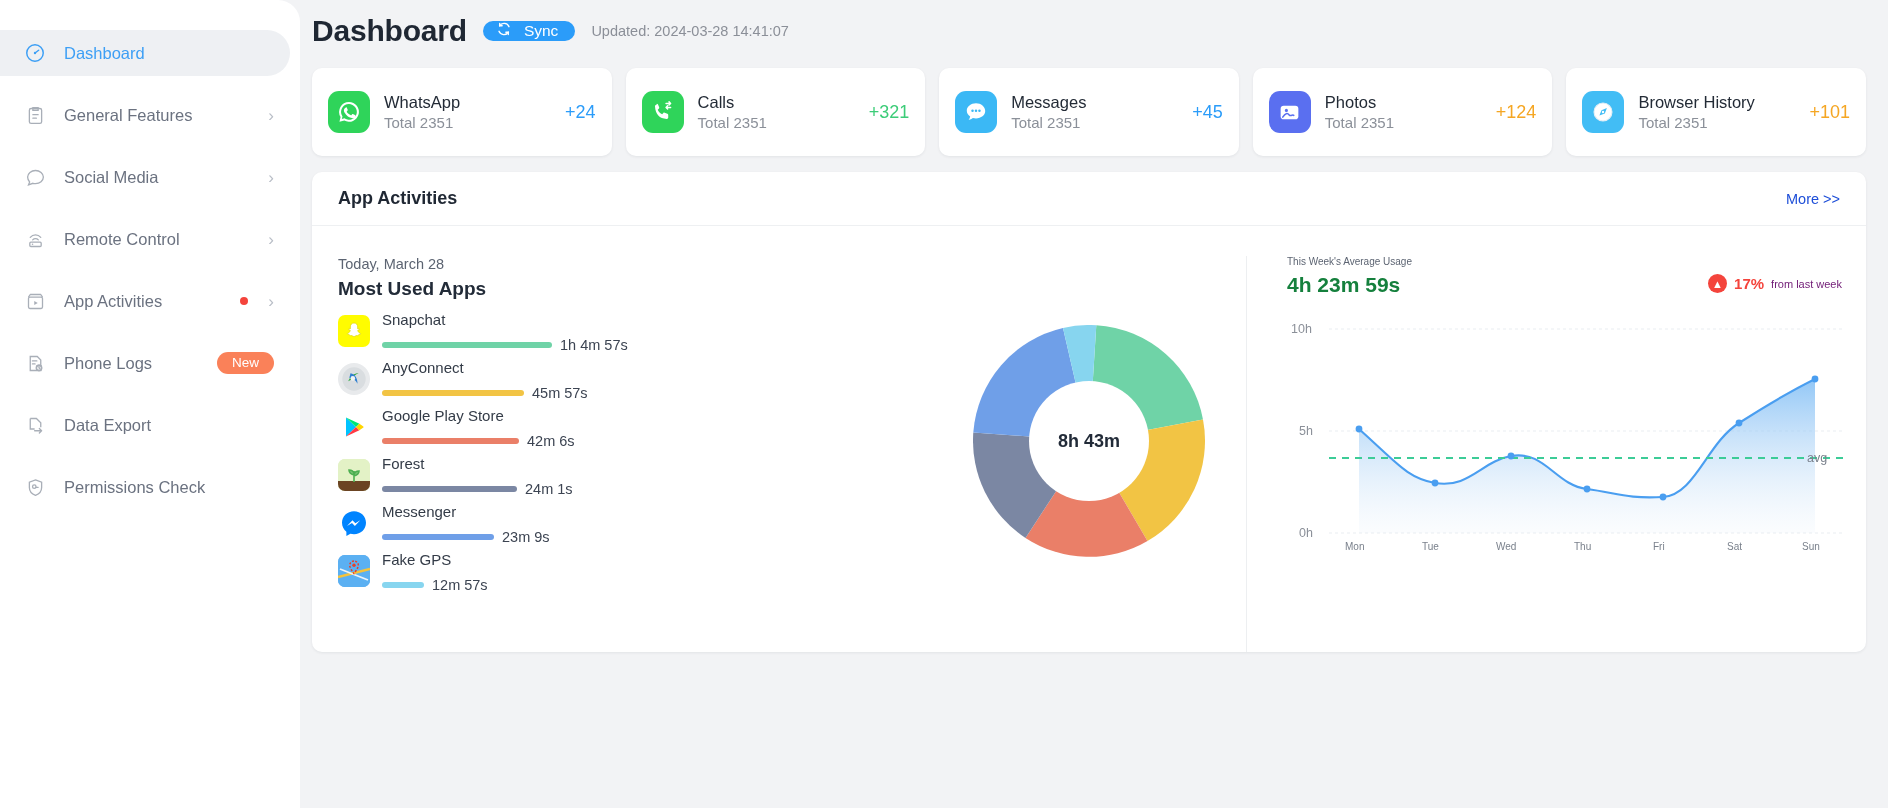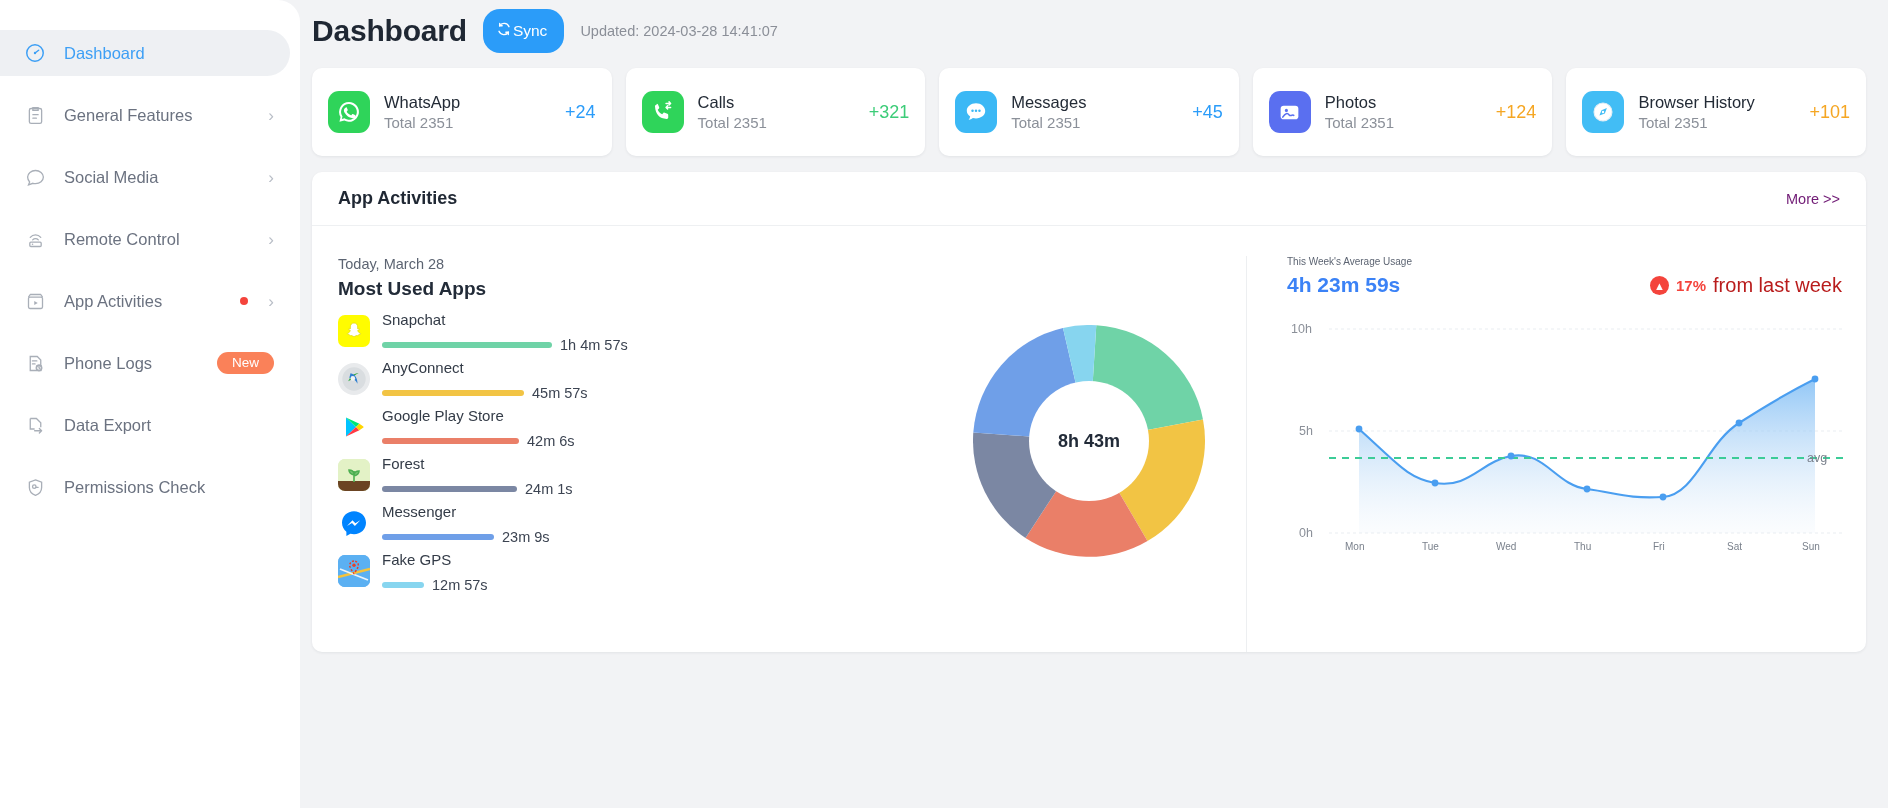--- a/index.html
+++ b/index.html
@@ -61,22 +61,22 @@
     margin-left: auto;
   }
 
   
   .main { flex: 1; position: relative; padding: 0 22px 0 12px; }
 
   .topbar { display: flex; align-items: center; height: 62px; padding-left: 0; gap: 16px; }
   .page-title { font-size: 30px; font-weight: 700; color: #1f2733; letter-spacing: -0.2px; }
   .sync-btn {
     background: #2b9cf9; color: #fff; border: none; border-radius: 17px;
-    height: 44px; padding: 0 17px 0 13px;
-    display: inline-flex; align-items: center; gap: 1px;
+    height: 20px; padding: 0 17px 0 13px;
+    display: inline-flex; align-items: center; gap: 12px;
     font-size: 15.5px; cursor: pointer;
   }
   .updated { color: #8b8f98; font-size: 14.5px; }
 
   
   .cards { display: flex; gap: 14px; margin-top: 6px; }
   .card {
     flex: 1 1 0; background: #fff; border-radius: 10px;
     height: 88px; display: flex; align-items: center;
     padding: 0 16px; gap: 14px;
@@ -93,21 +93,21 @@
   .panel {
     background: #fff; border-radius: 10px; margin-top: 16px;
     height: 480px; box-shadow: 0 1px 3px rgba(16,24,40,.07);
     display: flex; flex-direction: column; gap: 12px;
   }
   .panel-head {
     height: 54px; display: flex; align-items: center;
     padding: 0 26px; border-bottom: 1px solid #eef0f2;
   }
   .panel-title { font-size: 18px; font-weight: 700; color: #1f2733; }
-  .more-link { margin-left: auto; color: #701a75; font-size: 14.5px; cursor: pointer; }
+  .more-link { margin-left: auto; color: #1d4ed8; font-size: 14.5px; cursor: pointer; }
   .panel-body { flex: 1; display: flex; padding: 18px 0 0 0; }
 
   .left-col { width: 620px; flex: 0 0 620px; padding: 0 0 0 26px; }
   .subdate { font-size: 14.5px; color: #5c6472; }
   .subtitle { font-size: 19px; font-weight: 700; color: #222b38; margin-top: 6px; }
 
   .app-list { margin-top: 10px; }
   .app-row { display: flex; align-items: flex-start; height: 48px; gap: 12px; }
   .app-ico { width: 32px; height: 32px; border-radius: 7px; flex: 0 0 32px; margin-top: 5px;
     display:flex; align-items:center; justify-content:center; overflow:hidden; }
@@ -116,27 +116,27 @@
   .app-bar-line { display: flex; align-items: center; gap: 8px; margin-top: 7px; }
   .app-bar { height: 6px; border-radius: 3px; }
   .app-time { font-size: 14.5px; color: #3c4452; white-space: nowrap; }
 
   .donut-col { flex: 1; position: relative; display: flex; align-items: center; justify-content: center;
     padding-bottom: 26px; }
   .donut-center { position: absolute; font-size: 18px; font-weight: 700; color: #222b38; }
 
   .right-col { flex: 0 0 620px; width: 620px; border-left: 1px solid #edeff1; padding: 0 24px 0 40px; }
   .rc-label { font-size: 10px; color: #5c6472; }
-  .rc-value { font-size: 21px; font-weight: 700; color: #3b82f6; margin-top: 6px; }
+  .rc-value { font-size: 21px; font-weight: 700; color: #15803d; margin-top: 6px; }
   .rc-head { display: flex; align-items: flex-start; }
   .rc-trend { margin-left: auto; display: flex; align-items: center; gap: 7px; padding-top: 18px; }
   .trend-circle { width: 19px; height: 19px; border-radius: 50%; background: #f4443c;
     display: flex; align-items: center; justify-content: center; color: #fff; font-size: 11px; }
   .trend-pct { color: #f4443c; font-size: 15px; font-weight: 700; }
-  .trend-txt { color: #b91c1c; font-size: 20px; }
+  .trend-txt { color: #701a75; font-size: 11px; }
   .chart-wrap { position: relative; margin-top: 16px; }
   .ytick { position: absolute; font-size: 12.5px; color: #8b9099; }
   .xtick { position: absolute; font-size: 10px; color: #7a818c; }
   .avg-label { position: absolute; font-size: 12.5px; color: #7a818c; }
 </style>
 </head>
 <body>
 
 <div id="app">
 

